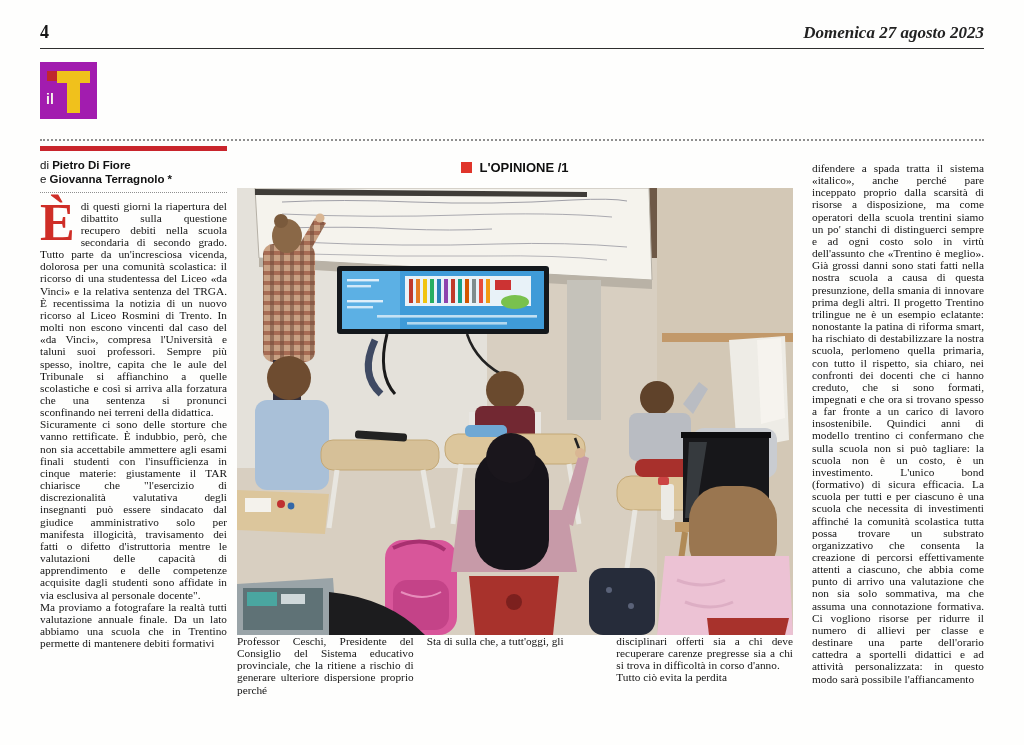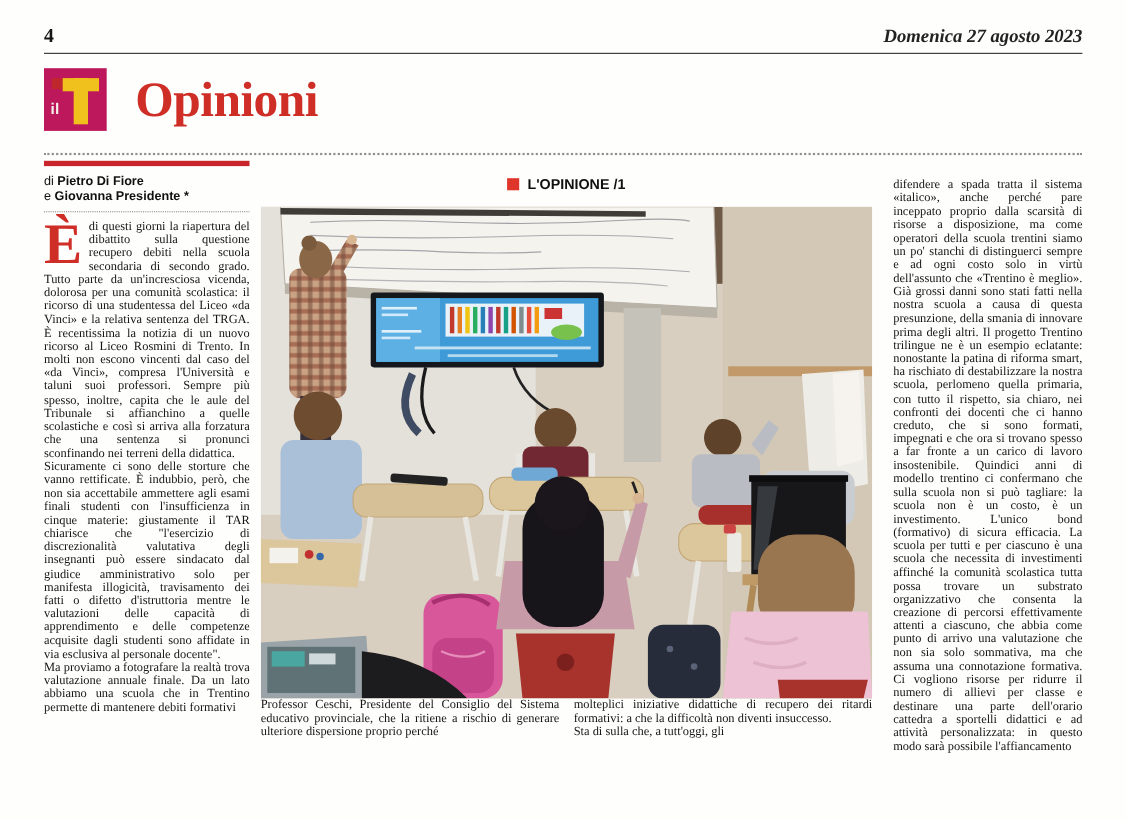--- a/index.html
+++ b/index.html
@@ -5,21 +5,21 @@
   html,body{margin:0;padding:0;background:#e9e9e9;}
   .page{position:relative;width:1024px;height:745px;background:#fefefd;overflow:hidden;
         font-family:"Liberation Serif",serif;color:#161616;}
   
   .topbar{position:absolute;left:40px;right:40px;top:22px;display:flex;
           justify-content:space-between;align-items:baseline;}
   .pagenum{font-weight:700;font-size:18px;}
   .date{font-style:italic;font-size:17px;color:#222;font-weight:bold;}
   .toprule{position:absolute;left:40px;right:40px;top:48px;border-top:1.6px solid #2e2e2e;}
   .masthead{position:absolute;left:40px;top:62px;display:flex;align-items:center;gap:26px;}
-  .logo{position:relative;width:57px;height:57px;background:#be185d;flex:0 0 auto;}
+  .logo{position:relative;width:57px;height:57px;background:#a21caf;flex:0 0 auto;}
   .logo-red{position:absolute;left:7px;top:9px;width:10px;height:10px;background:#c0272d;}
   .logo-il{position:absolute;left:6px;top:30px;color:#f5f2ea;font-family:"Liberation Sans",sans-serif;
            font-weight:700;font-size:14px;line-height:14px;}
   .logo-t-bar{position:absolute;left:17px;top:9px;width:33px;height:12px;background:#f0c11c;}
   .logo-t-stem{position:absolute;left:27px;top:9px;width:13px;height:42px;background:#f0c11c;}
   .section-title{margin:0;color:#cf2e27;font-size:45px;line-height:45px;font-weight:700;
                  font-family:"Liberation Serif",serif;letter-spacing:-0.5px;}
   .dotted-rule{position:absolute;left:40px;right:40px;top:139px;border-top:2px dotted #8f8f8f;}
   
   .body-text{font-size:11.3px;line-height:12.15px;text-align:justify;color:#141414;}
@@ -56,36 +56,35 @@
   </div>
   <div class="toprule"></div>
 
   <div class="masthead">
     <div class="logo">
       <span class="logo-red"></span>
       <span class="logo-il">il</span>
       <div class="logo-t-bar"></div>
       <div class="logo-t-stem"></div>
     </div>
-    <h1 class="section-title">Opinioni</h1>
   </div>
   <div class="dotted-rule"></div>
 
   <aside class="left-col body-text">
     <div class="red-bar"></div>
     <div class="byline">
       <div><span class="pfx">di</span>
         <span class="author">Pietro Di Fiore</span></div>
       <div><span class="pfx">e</span>
-        <span class="author">Giovanna Presidente *</span></div>
+        <span class="author">Giovanna Terragnolo *</span></div>
     </div>
     <div class="byline-rule"></div>
     <p><span class="dropcap">È</span><span>di questi giorni la riapertura del dibattito sulla questione recupero debiti nella scuola secondaria di secondo grado. Tutto parte da un'incresciosa vicenda, dolorosa per una comunità scolastica: il ricorso di una studentessa del Liceo «da Vinci» e la relativa sentenza del TRGA. È recentissima la notizia di un nuovo ricorso al Liceo Rosmini di Trento. In molti non escono vincenti dal caso del «da Vinci», compresa l'Università e taluni suoi professori. Sempre più spesso, inoltre, capita che le aule del Tribunale si affianchino a quelle scolastiche e così si arriva alla forzatura che una sentenza si pronunci sconfinando nei terreni della didattica.</span></p>
     <p>Sicuramente ci sono delle storture che vanno rettificate. È indubbio, però, che non sia accettabile ammettere agli esami finali studenti con l'insufficienza in cinque materie: giustamente il TAR chiarisce che "l'esercizio di discrezionalità valutativa degli insegnanti può essere sindacato dal giudice amministrativo solo per manifesta illogicità, travisamento dei fatti o difetto d'istruttoria mentre le valutazioni delle capacità di apprendimento e delle competenze acquisite dagli studenti sono affidate in via esclusiva al personale docente".</p>
-    <p>Ma proviamo a fotografare la realtà trova valutazione annuale finale. Da un lato abbiamo una scuola che in Trentino permette di mantenere debiti formativi</p>
+    <p>Ma proviamo a fotografare la realtà tutti valutazione annuale finale. Da un lato abbiamo una scuola che in Trentino permette di mantenere debiti formativi</p>
   </aside>
 
   <main class="center-col">
     <div class="kicker">
       <span class="kicker-sq"></span>
       <span>L'OPINIONE /1</span>
     </div>
 
     <div class="photo-wrap">
       <svg width="556" height="447" viewBox="0 0 556 447">
@@ -230,22 +229,25 @@
           <path d="M92,404 q60,6 96,43 l-96,0 z" fill="#1c1c1e"></path>
         </g>
       </svg>
     </div>
 
     <div class="bottom-cols body-text">
       <div class="col">
         <p>Professor Ceschi, Presidente del Consiglio del Sistema educativo provinciale, che la ritiene a rischio di generare ulteriore dispersione proprio perché</p>
       </div>
       <div class="col">
-        <p>molteplici iniziative didattiche di recupero dei ritardi formativi: a che la difficoltà non diventi insuccesso.</p>
         <p>Sta di sulla che, a tutt'oggi, gli</p>
+      </div>
+      <div class="col">
+        <p>disciplinari offerti sia a chi deve recuperare carenze pregresse sia a chi si trova in difficoltà in corso d'anno.</p>
+        <p>Tutto ciò evita la perdita</p>
       </div>
     </div>
   </main>
 
   <aside class="right-col body-text">
     <p>difendere a spada tratta il sistema «italico», anche perché pare inceppato proprio dalla scarsità di risorse a disposizione, ma come operatori della scuola trentini siamo un po' stanchi di distinguerci sempre e ad ogni costo solo in virtù dell'assunto che «Trentino è meglio». Già grossi danni sono stati fatti nella nostra scuola a causa di questa presunzione, della smania di innovare prima degli altri. Il progetto Trentino trilingue ne è un esempio eclatante: nonostante la patina di riforma smart, ha rischiato di destabilizzare la nostra scuola, perlomeno quella primaria, con tutto il rispetto, sia chiaro, nei confronti dei docenti che ci hanno creduto, che si sono formati, impegnati e che ora si trovano spesso a far fronte a un carico di lavoro insostenibile. Quindici anni di modello trentino ci confermano che sulla scuola non si può tagliare: la scuola non è un costo, è un investimento. L'unico bond (formativo) di sicura efficacia. La scuola per tutti e per ciascuno è una scuola che necessita di investimenti affinché la comunità scolastica tutta possa trovare un substrato organizzativo che consenta la creazione di percorsi effettivamente attenti a ciascuno, che abbia come punto di arrivo una valutazione che non sia solo sommativa, ma che assuma una connotazione formativa. Ci vogliono risorse per ridurre il numero di allievi per classe e destinare una parte dell'orario cattedra a sportelli didattici e ad attività personalizzata: in questo modo sarà possibile l'affiancamento</p>
   </aside>
 
 </div>
 

